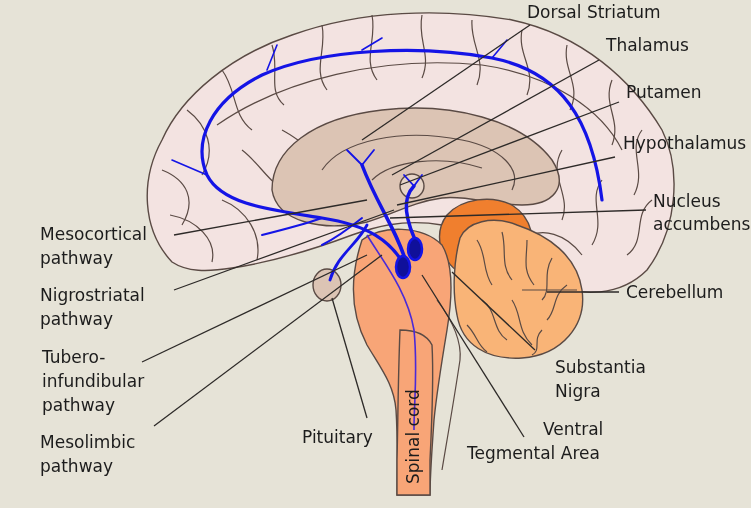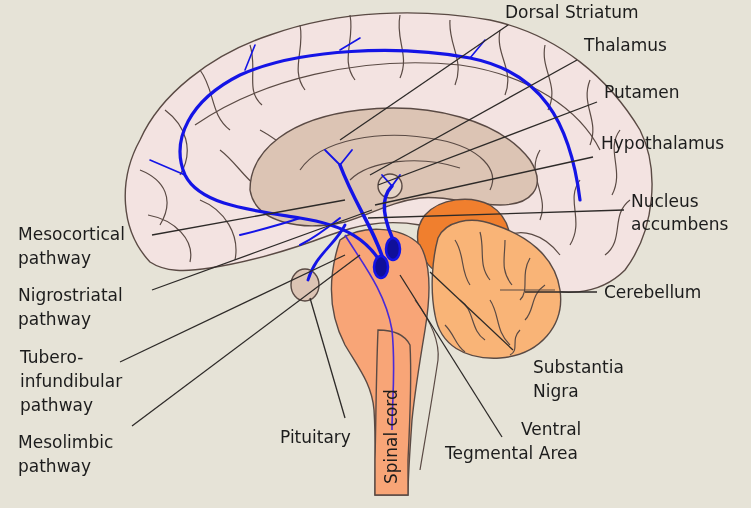--- a/index.html
+++ b/index.html
@@ -1,21 +1,21 @@
 <!DOCTYPE html>
 <html><head>
 <meta charset="utf-8">
 <style>
   html, body { margin: 0; padding: 0; }
   body {
     width: 751px; height: 508px; overflow: hidden;
     background: #e6e3d7;
     font-family: "DejaVu Sans", sans-serif;
   }
-  #stage { position: relative; width: 619px; height: 508px; }
+  #stage { position: relative; width: 619px; height: 508px; margin-left: 22px; }
   #stage svg { position: absolute; left: 0; top: 0; }
   .lbl { font-family: "DejaVu Sans", sans-serif; font-size: 17px; fill: #1c1c1c; }
   .leader { stroke: #2d2a28; stroke-width: 1.3; fill: none; }
   .outline { stroke: #5a4a44; stroke-width: 1.4; }
   .gyrus { stroke: #5a4a44; stroke-width: 1.2; fill: none; }
   .path-blue { stroke: #1414e6; fill: none; stroke-linecap: round; stroke-linejoin: round; }
   .path-thin { stroke: #4a2ad8; fill: none; stroke-width: 1.6; }
 </style>
 </head>
 <body>

